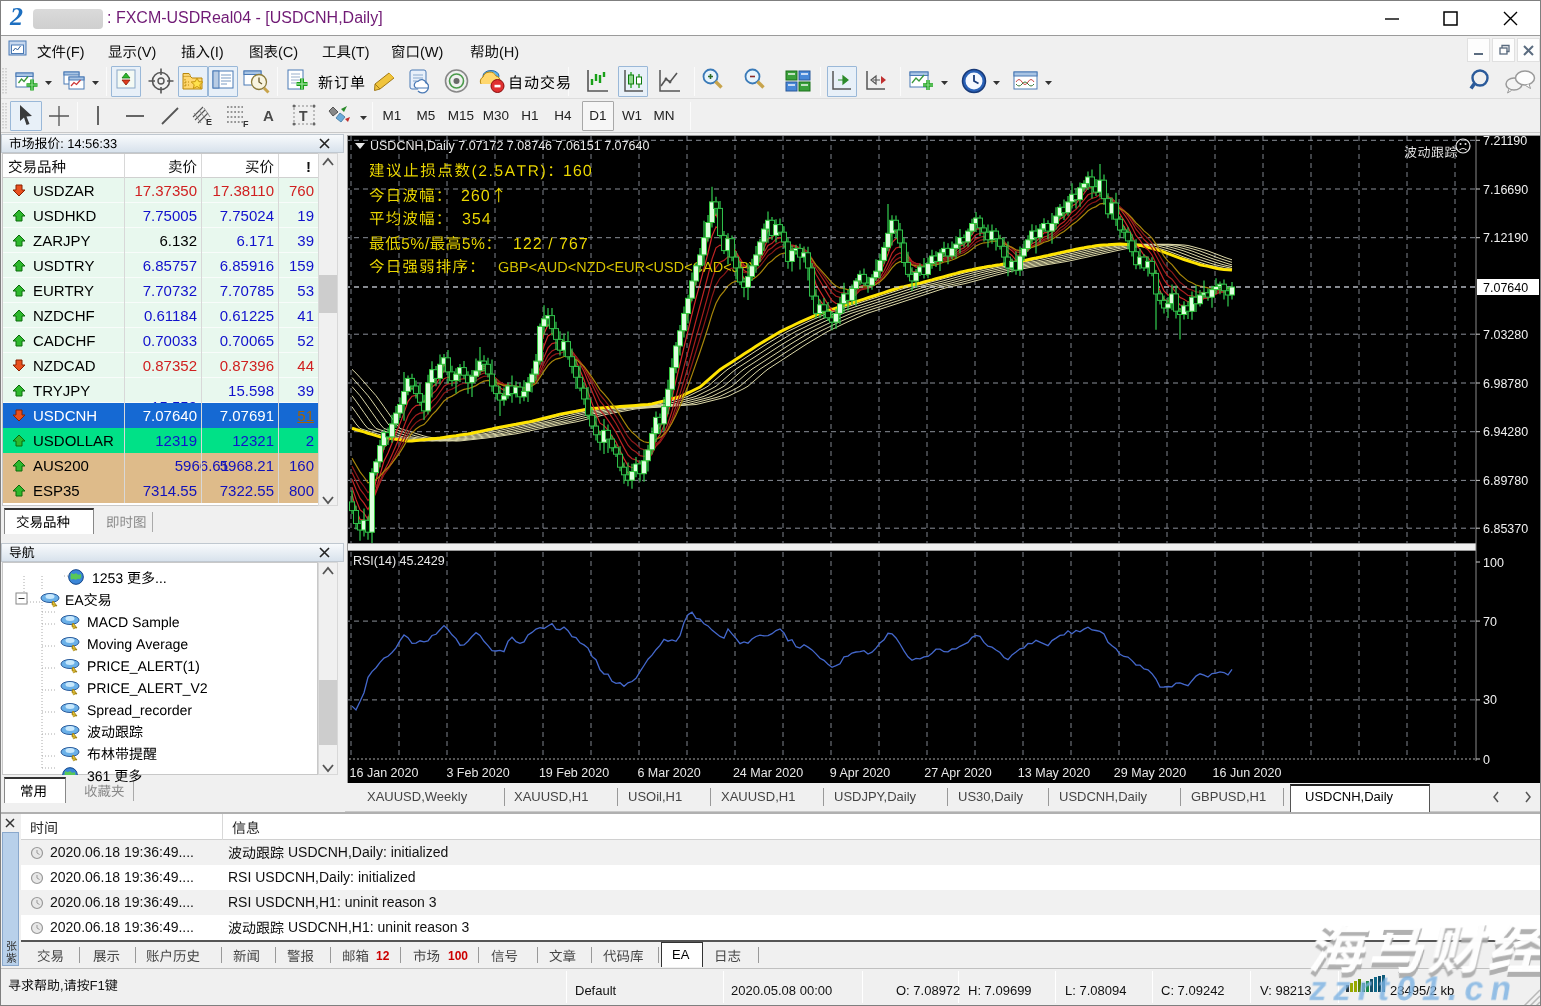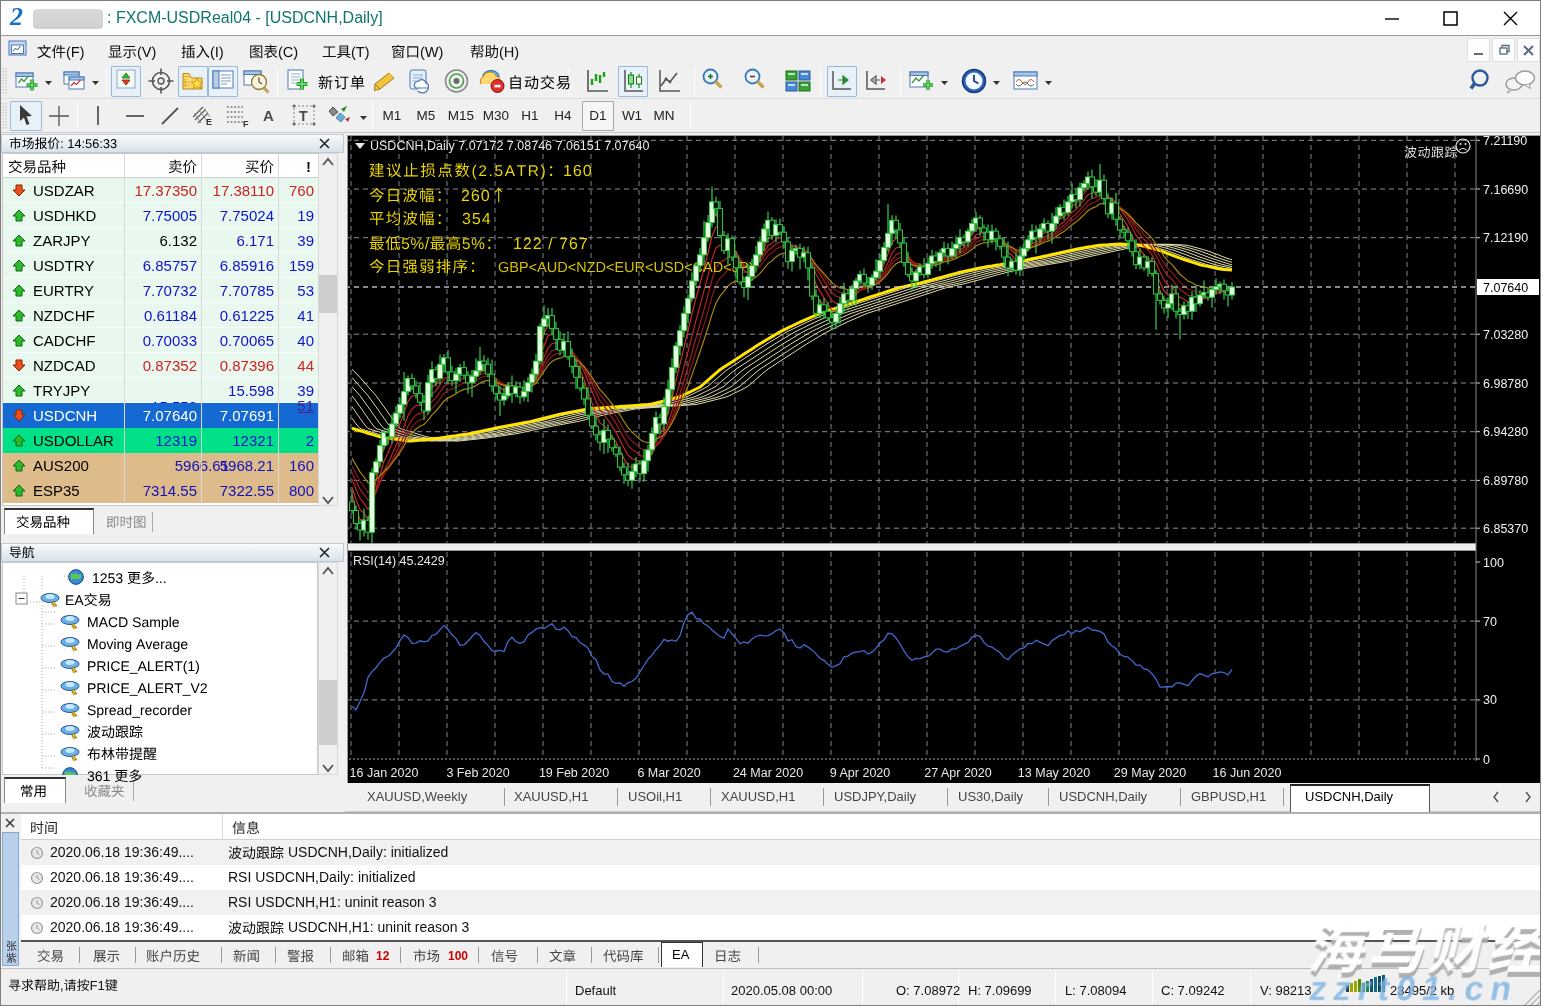--- a/index.html
+++ b/index.html
@@ -1,20 +1,20 @@
 <!DOCTYPE html>
 <html><head><meta charset="utf-8"><style>
 *{margin:0;padding:0;box-sizing:border-box}
 body{width:1541px;height:1006px;overflow:hidden;position:relative;font-family:"Liberation Sans",sans-serif;background:#f0f0f0}
 </style></head><body>
 
 <div style="position:absolute;left:0px;top:0px;width:1541px;height:36px;background:#ffffff;border-bottom:1px solid #9b9b9b;"></div>
 <div style="position:absolute;left:10px;top:2px;font-size:26px;font-weight:bold;font-style:italic;color:#1d6fc0;font-family:'Liberation Serif',serif;">2</div>
 <div style="position:absolute;left:33px;top:9px;width:70px;height:20px;background:linear-gradient(180deg,#dadada,#cfcfcf);border-radius:4px;"></div>
-<div style="position:absolute;left:107px;top:9px;font-size:16px;color:#0f766e;font-weight:normal;white-space:nowrap;">: FXCM-USDReal04 - [USDCNH,Daily]</div>
+<div style="position:absolute;left:107px;top:9px;font-size:16px;color:#701a75;font-weight:normal;white-space:nowrap;">: FXCM-USDReal04 - [USDCNH,Daily]</div>
 <svg style="position:absolute;left:1384px;top:14px;" width="18" height="10" viewBox="0 0 18 10">
     <line x1="1" y1="5" x2="15" y2="5" stroke="#000" stroke-width="1.4"></line>
   </svg>
 <svg style="position:absolute;left:1443px;top:11px;" width="16" height="16" viewBox="0 0 16 16">
     <rect x="1" y="1" width="13" height="13" fill="none" stroke="#000" stroke-width="1.5"></rect>
   </svg>
 <svg style="position:absolute;left:1502px;top:10px;" width="18" height="18" viewBox="0 0 18 18">
     <path d="M2 2 L15 15 M15 2 L2 15" stroke="#000" stroke-width="1.4"></path>
   </svg>
 <div style="position:absolute;left:0px;top:36px;width:1541px;height:28px;background:#f0f0f0;"></div>
@@ -349,21 +349,21 @@
 <div style="position:absolute;left:0px;top:307px;font-size:15px;color:#1111cc;font-weight:normal;white-space:nowrap;width:197px;text-align:right;left:0;">0.61184</div>
 <div style="position:absolute;left:0px;top:307px;font-size:15px;color:#1111cc;font-weight:normal;white-space:nowrap;width:274px;text-align:right;left:0;">0.61225</div>
 <div style="position:absolute;left:0px;top:307px;font-size:15px;color:#1111cc;font-weight:normal;white-space:nowrap;width:314px;text-align:right;left:0;">41</div>
 <div style="position:absolute;left:3px;top:328px;width:315px;height:25px;background:#e8f8ee;border-bottom:1px solid #f8fcfa;"></div>
 <svg style="position:absolute;left:11px;top:334px;" width="16" height="14" viewBox="0 0 16 14">
     <path d="M8 1 L14 7 H11 V12 H5 V7 H2 Z" fill="#2db82d" stroke="#0a6a0a" stroke-width="1"></path>
   </svg>
 <div style="position:absolute;left:33px;top:332px;font-size:15px;color:#000000;font-weight:normal;white-space:nowrap;">CADCHF</div>
 <div style="position:absolute;left:0px;top:332px;font-size:15px;color:#1111cc;font-weight:normal;white-space:nowrap;width:197px;text-align:right;left:0;">0.70033</div>
 <div style="position:absolute;left:0px;top:332px;font-size:15px;color:#1111cc;font-weight:normal;white-space:nowrap;width:274px;text-align:right;left:0;">0.70065</div>
-<div style="position:absolute;left:0px;top:332px;font-size:15px;color:#1111cc;font-weight:normal;white-space:nowrap;width:314px;text-align:right;left:0;">40</div>
+<div style="position:absolute;left:0px;top:332px;font-size:15px;color:#1111cc;font-weight:normal;white-space:nowrap;width:314px;text-align:right;left:0;">52</div>
 <div style="position:absolute;left:3px;top:353px;width:315px;height:25px;background:#e8f8ee;border-bottom:1px solid #f8fcfa;"></div>
 <svg style="position:absolute;left:11px;top:359px;" width="16" height="14" viewBox="0 0 16 14">
     <path d="M8 12 L14 6 H11 V1 H5 V6 H2 Z" fill="#e8501e" stroke="#8a2000" stroke-width="1"></path>
   </svg>
 <div style="position:absolute;left:33px;top:357px;font-size:15px;color:#000000;font-weight:normal;white-space:nowrap;">NZDCAD</div>
 <div style="position:absolute;left:0px;top:357px;font-size:15px;color:#d02020;font-weight:normal;white-space:nowrap;width:197px;text-align:right;left:0;">0.87352</div>
 <div style="position:absolute;left:0px;top:357px;font-size:15px;color:#d02020;font-weight:normal;white-space:nowrap;width:274px;text-align:right;left:0;">0.87396</div>
 <div style="position:absolute;left:0px;top:357px;font-size:15px;color:#d02020;font-weight:normal;white-space:nowrap;width:314px;text-align:right;left:0;">44</div>
 <div style="position:absolute;left:3px;top:378px;width:315px;height:25px;background:#e8f8ee;border-bottom:1px solid #f8fcfa;"></div>
 <svg style="position:absolute;left:11px;top:384px;" width="16" height="14" viewBox="0 0 16 14">
@@ -373,21 +373,21 @@
 <div style="position:absolute;left:0px;top:382px;font-size:15px;color:#1111cc;font-weight:normal;white-space:nowrap;width:197px;text-align:right;left:0;margin-top:16px;">15.559</div>
 <div style="position:absolute;left:0px;top:382px;font-size:15px;color:#1111cc;font-weight:normal;white-space:nowrap;width:274px;text-align:right;left:0;">15.598</div>
 <div style="position:absolute;left:0px;top:382px;font-size:15px;color:#1111cc;font-weight:normal;white-space:nowrap;width:314px;text-align:right;left:0;">39</div>
 <div style="position:absolute;left:3px;top:403px;width:315px;height:25px;background:#1569d3;border-bottom:1px solid #1569d3;"></div>
 <svg style="position:absolute;left:11px;top:409px;" width="16" height="14" viewBox="0 0 16 14">
     <path d="M8 12 L14 6 H11 V1 H5 V6 H2 Z" fill="#e8501e" stroke="#8a2000" stroke-width="1"></path>
   </svg>
 <div style="position:absolute;left:33px;top:407px;font-size:15px;color:#ffffff;font-weight:normal;white-space:nowrap;">USDCNH</div>
 <div style="position:absolute;left:0px;top:407px;font-size:15px;color:#ffffff;font-weight:normal;white-space:nowrap;width:197px;text-align:right;left:0;">7.07640</div>
 <div style="position:absolute;left:0px;top:407px;font-size:15px;color:#ffffff;font-weight:normal;white-space:nowrap;width:274px;text-align:right;left:0;">7.07691</div>
-<div style="position:absolute;left:0px;top:397px;font-size:15px;color:#4c1d95;font-weight:normal;white-space:nowrap;width:314px;text-align:right;left:0;text-decoration:underline;">51</div>
+<div style="position:absolute;left:0px;top:407px;font-size:15px;color:#a16207;font-weight:normal;white-space:nowrap;width:314px;text-align:right;left:0;text-decoration:underline;">51</div>
 <div style="position:absolute;left:3px;top:428px;width:315px;height:25px;background:#00e187;border-bottom:1px solid #00e187;"></div>
 <svg style="position:absolute;left:11px;top:434px;" width="16" height="14" viewBox="0 0 16 14">
     <path d="M8 1 L14 7 H11 V12 H5 V7 H2 Z" fill="#2db82d" stroke="#0a6a0a" stroke-width="1"></path>
   </svg>
 <div style="position:absolute;left:33px;top:432px;font-size:15px;color:#000000;font-weight:normal;white-space:nowrap;">USDOLLAR</div>
 <div style="position:absolute;left:0px;top:432px;font-size:15px;color:#1111cc;font-weight:normal;white-space:nowrap;width:197px;text-align:right;left:0;">12319</div>
 <div style="position:absolute;left:0px;top:432px;font-size:15px;color:#1111cc;font-weight:normal;white-space:nowrap;width:274px;text-align:right;left:0;">12321</div>
 <div style="position:absolute;left:0px;top:432px;font-size:15px;color:#1111cc;font-weight:normal;white-space:nowrap;width:314px;text-align:right;left:0;">2</div>
 <div style="position:absolute;left:3px;top:453px;width:315px;height:25px;background:#debb8a;border-bottom:1px solid #debb8a;"></div>
 <svg style="position:absolute;left:11px;top:459px;" width="16" height="14" viewBox="0 0 16 14">

